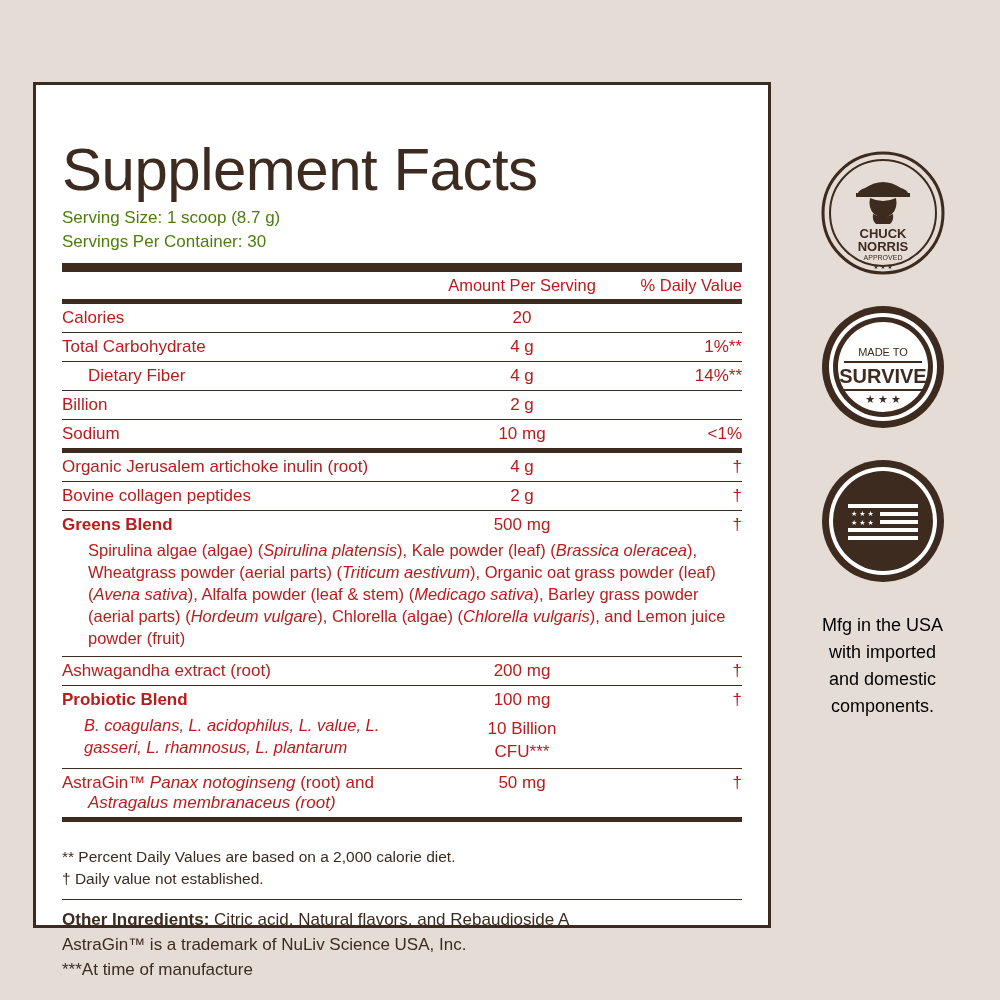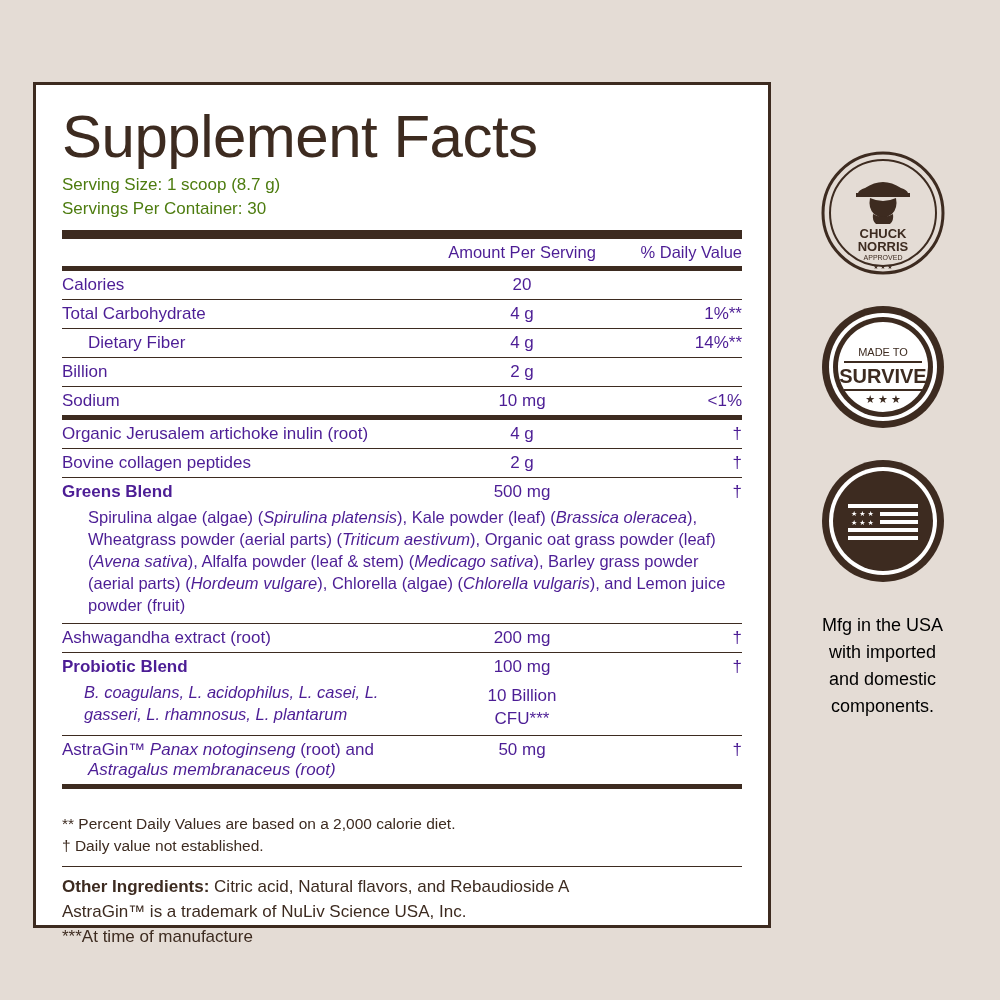--- a/index.html
+++ b/index.html
@@ -28,20 +28,21 @@
     width: 738px;
     height: 846px;
     background: #ffffff;
     border: 3px solid #3d2b20;
     box-sizing: border-box;
   }
   .panel-inner {
     padding: 22px 26px 10px 26px;
     box-sizing: border-box;
     height: 100%;
+    margin-top: 33px;
   }
   .sf-title {
     font-size: 60px;
     line-height: 1.0;
     letter-spacing: -0.5px;
     font-weight: 400;
     color: #3d2b20;
     margin: 0 0 6px 0;
     white-space: nowrap;
   }
@@ -58,21 +59,21 @@
     border-top: 5px solid #3d2b20;
   }
   .rule-thin {
     border-top: 1px solid #3d2b20;
   }
 
   table.facts {
     width: 100%;
     border-collapse: collapse;
     font-size: 17px;
-    color: #4c1d95;
+    color: #b91c1c;
   }
   table.facts td {
     padding: 4px 0 4px 0;
     vertical-align: top;
   }
   .col-name { text-align: left; }
   .col-amt  { text-align: center; width: 180px; }
   .col-dv   { text-align: right;  width: 130px; }
 
   .hdr td {
@@ -220,21 +221,21 @@
           <td class="col-name">Ashwagandha extract (root)</td>
           <td class="col-amt">200 mg</td>
           <td class="col-dv">†</td>
         </tr>
         <tr>
           <td class="col-name bold">Probiotic Blend</td>
           <td class="col-amt">100 mg</td>
           <td class="col-dv">†</td>
         </tr>
         <tr class="row-b">
-          <td class="sub-desc-ital">B. coagulans, L. acidophilus, L. casei, L. gasseri, L. rhamnosus, L. plantarum</td>
+          <td class="sub-desc-ital">B. coagulans, L. acidophilus, L. value, L. gasseri, L. rhamnosus, L. plantarum</td>
           <td class="col-amt amt-multiline">
             <div>10 Billion</div>
             <div>CFU***</div>
           </td>
           <td class="col-dv"></td>
         </tr>
         <tr>
           <td class="col-name">
             <div>AstraGin™ <i>Panax notoginseng</i> (root) and</div>
             <div class="indent ital" style="padding-left:22px;">Astragalus membranaceus (root)</div>

